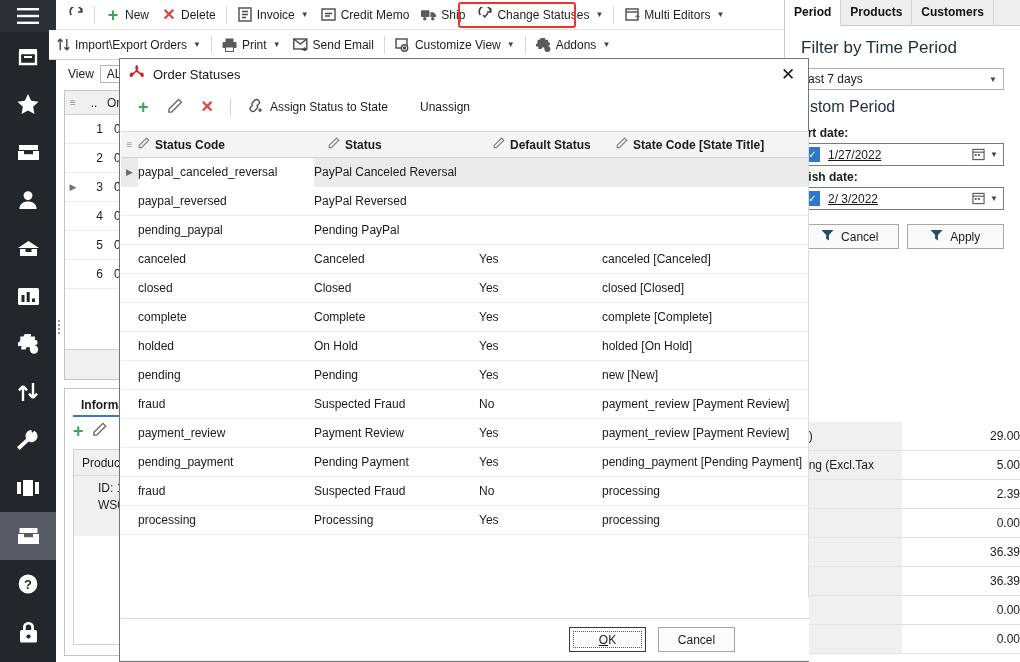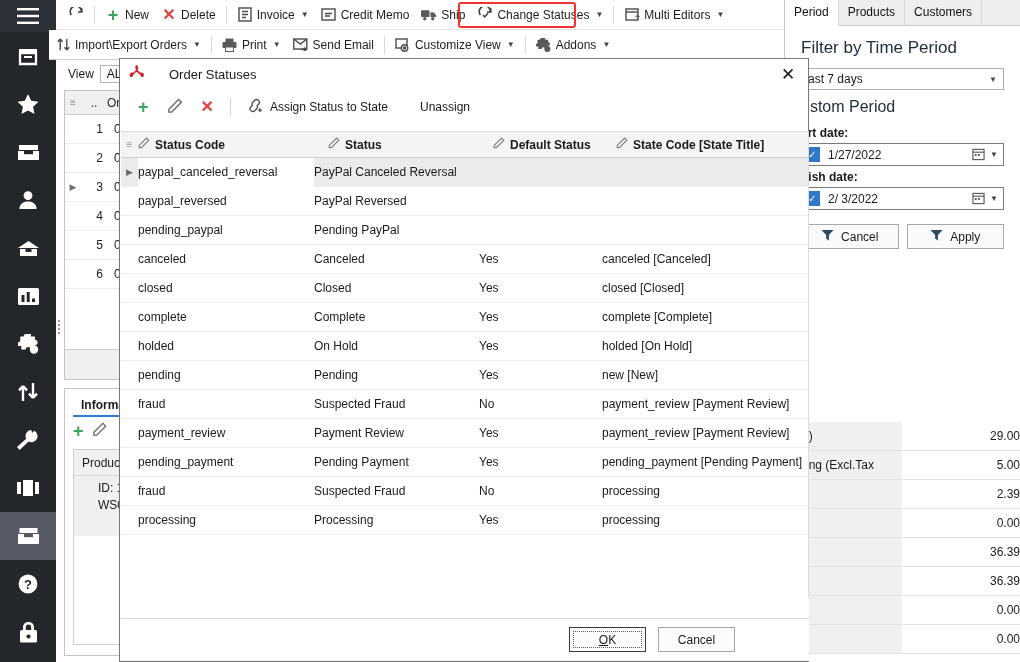--- a/index.html
+++ b/index.html
@@ -107,53 +107,53 @@
      display:flex; align-items:center; padding-left:8px; font-size:12px; }
   .ip-cell { padding: 4px 8px 0 24px; font-size:12px; line-height:17px; background:#f0f0f0;
      width: 118px; height: 60px; }
 
   
   .rightpanel {
     position:absolute; left: 784px; top: 0; width: 236px; height: 662px;
     background: #ffffff; border-left: 1px solid #c9c9c9;
   }
   .rp-tabs { display:flex; height: 26px; background:#eeeeee; border-bottom:1px solid #c9c9c9; }
-  .rp-tab { padding: 0 9px; height:26px; line-height: 25px; font-size:12px; font-weight:normal; color:#111;
+  .rp-tab { padding: 0 9px; height:26px; line-height: 25px; font-size:12px; font-weight:bold; color:#111;
      border-right: 1px solid #d6d6d6; }
   .rp-tab.active { background:#ffffff; border-bottom: 1px solid #ffffff; position: relative; top:0; }
   .rp-title { font-size: 17px; color:#22303e; padding: 12px 8px 10px 16px; }
   .rp-sub { font-size: 16px; color:#22303e; padding: 8px 0 6px 16px; }
   .rp-label { font-size: 12px; font-weight: bold; padding: 4px 0 3px 16px; }
   .rp-select {
     margin: 0 16px; height: 22px; border:1px solid #b0b0b0; background:#fff;
     display:flex; align-items:center; padding: 0 6px; font-size:12px; justify-content:space-between;
   }
   .rp-date {
     margin: 0 16px; height: 23px; border:1px solid #7a7a7a; background:#fff;
     display:flex; align-items:center; font-size:12px;
   }
   .rp-chk { width:15px; height:15px; background:#2f77c7; margin-left:3px; color:#fff; font-size:10px;
      display:flex; align-items:center; justify-content:center; }
-  .rp-date .val { padding-left: 8px; flex:1; }
+  .rp-date .val { padding-left: 8px; flex:1;text-decoration:underline; }
   .rp-btns { display:flex; gap:8px; margin: 14px 16px 0 16px; }
   .rp-btn { flex:1; height: 25px; border:1px solid #a8a8a8; background:#fafafa;
      display:flex; align-items:center; justify-content:center; gap:6px; font-size:12px; }
 
   .totals { position:absolute; left: 784px; top: 422px; width: 236px; }
   .tot-row { display:flex; height: 29px; border-bottom: 1px solid #e2e2e2; font-size: 12px; }
   .tot-lbl { width: 118px; background:#f0f0f0; display:flex; align-items:center; padding-left: 6px; }
   .tot-val { flex:1; display:flex; align-items:center; justify-content:flex-end; background:#fff; }
 
   
   .dialog {
     position: absolute; left: 119px; top: 58px; width: 690px; height: 604px;
     background: #ffffff; border: 1px solid #767676; box-shadow: 0 0 0 0 rgba(0,0,0,0);
   }
   .dlg-title {
-    height: 30px; display:flex; align-items:center; padding: 0 6px 0 8px; background:#ffffff;gap:16px;
+    height: 30px; display:flex; align-items:center; padding: 0 6px 0 8px; background:#ffffff;
   }
   .dlg-title .t { font-size: 13px; margin-left: 8px; flex:1; }
   .dlg-close { width: 28px; height: 26px; display:flex; align-items:center; justify-content:center;
      font-size: 17px; color:#1a1a1a; }
   .dlg-tools { height: 36px; display:flex; align-items:center; padding-left: 10px; gap: 2px; }
   .dt-btn { display:flex; align-items:center; gap:6px; height: 26px; padding: 0 8px; font-size: 12px; }
   .dt-sep { width:1px; height:18px; background:#d5d5d5; margin: 0 6px; }
 
   .dlg-grid { position:absolute; left: 1px; top: 72px; width: 688px; height: 530px; background:#fff;
      border-top: 1px solid #d9d9d9; }

